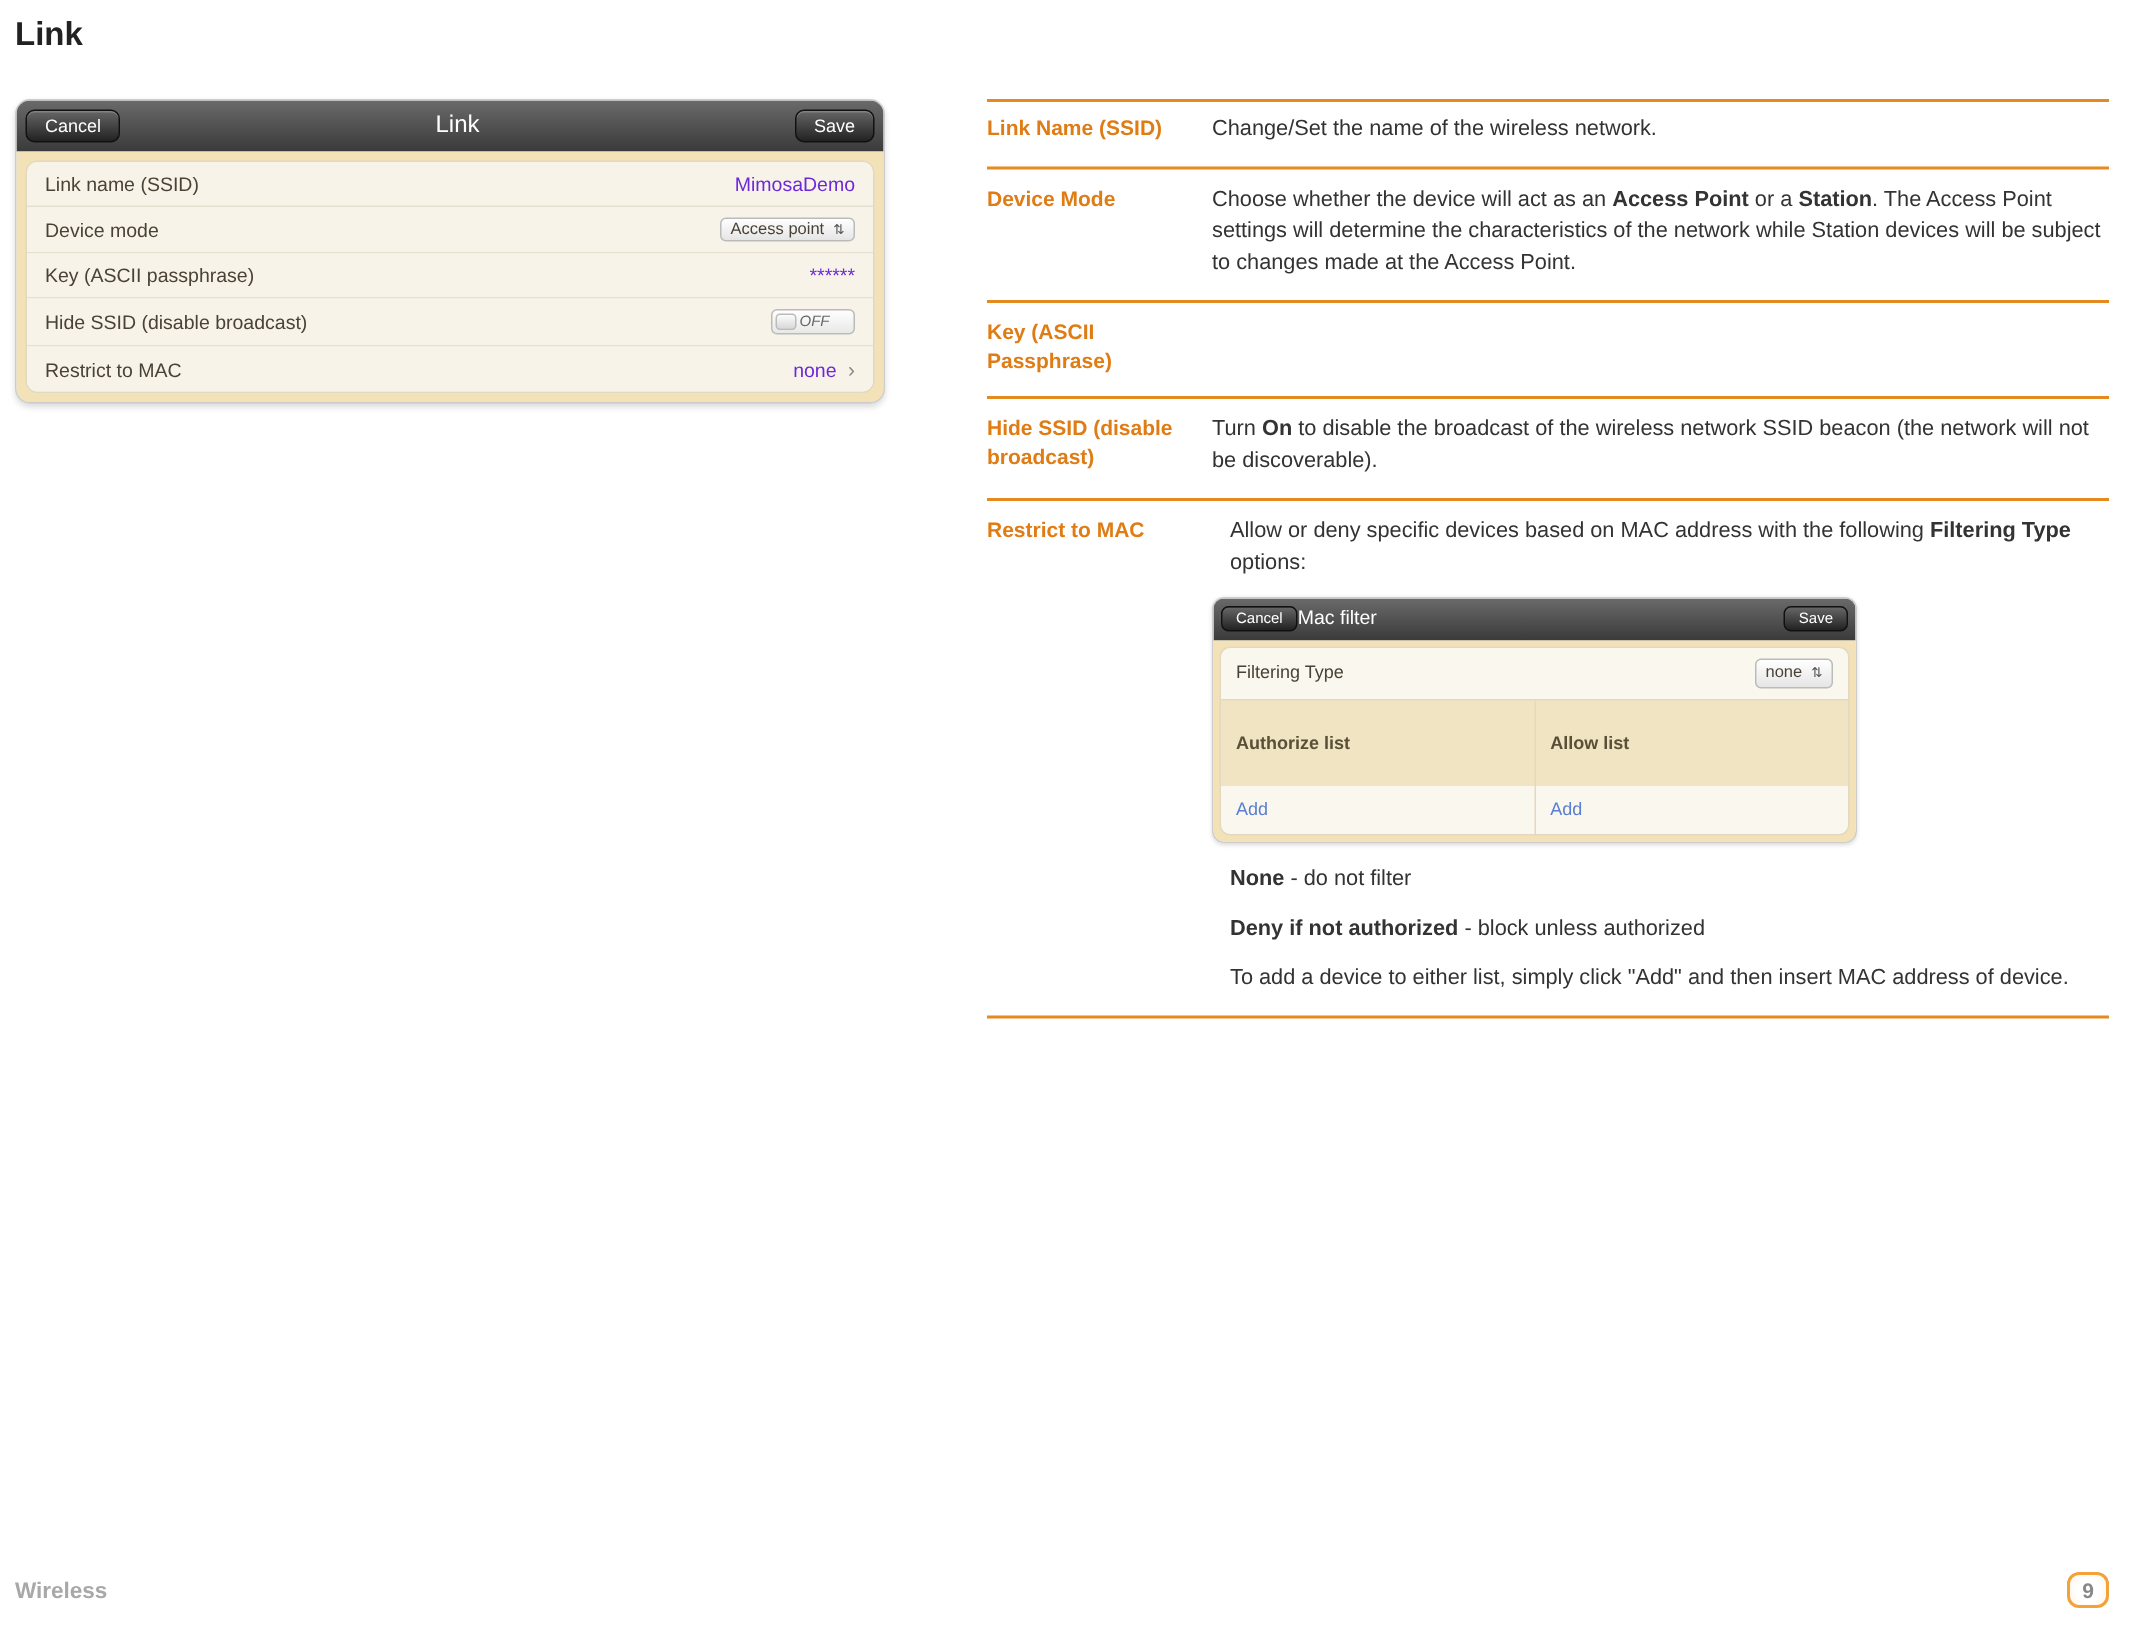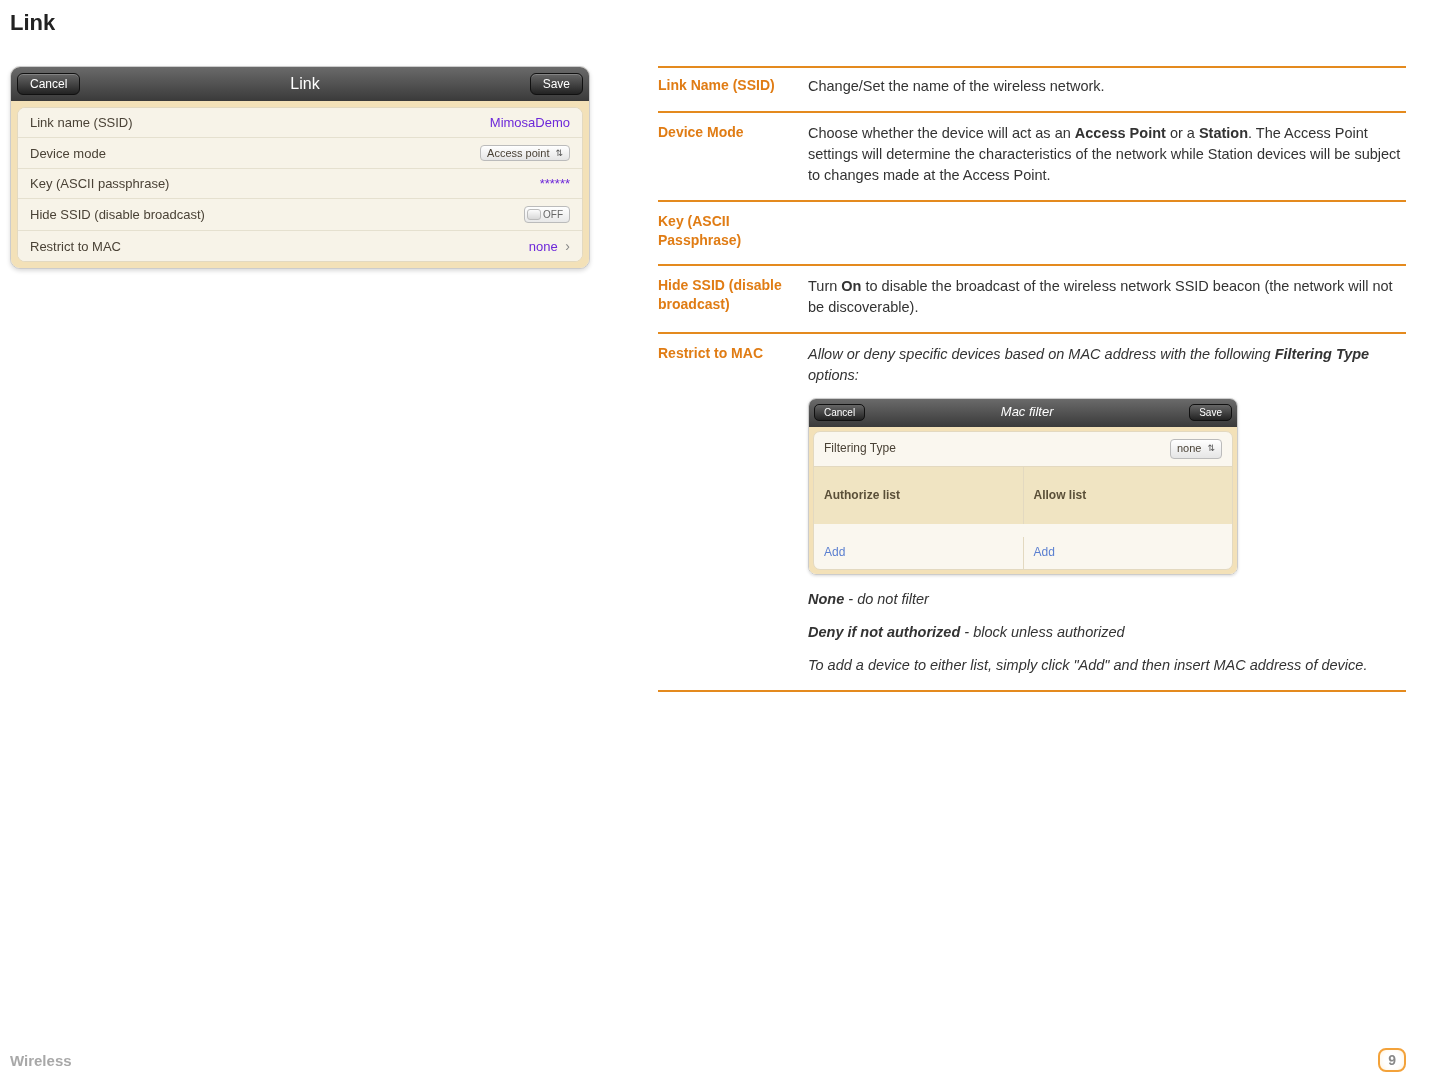--- a/index.html
+++ b/index.html
@@ -79,22 +79,23 @@
     border: 1px solid #bbb;
     border-radius: 4px;
     background: linear-gradient(#fff,#e5e5e5);
     display: inline-flex; align-items:center; gap:6px;
   }
   .ui-select .caret { font-size: 9px; color:#555; }
   .ui-toggle-off {
     display:inline-flex; align-items:center;
     border:1px solid #bbb; border-radius:4px;
     background: linear-gradient(#fff,#e8e8e8);
-    font-size:10px; color:#666; padding:2px 6px 2px 18px;
+    font-size:10px; color:#666; padding:2px 16px 2px 18px;
     position:relative;
+    font-style:italic;
   }
   .ui-toggle-off::before{
     content:""; position:absolute; left:2px; top:2px; bottom:2px; width:12px;
     background: linear-gradient(#fcfcfc,#d8d8d8); border:1px solid #bbb; border-radius:3px;
   }
   .ui-disclosure { color:#888; font-size:14px; margin-left:4px;}
 
   
   .def-table { width:100%; }
   .def-table .top-rule { border-top:2px solid #e48a1e; }
@@ -102,54 +103,54 @@
   .def-term {
     width: 150px; flex-shrink:0;
     color:#e07c14; font-weight:bold; font-size:14px;
     padding-right:10px;
     line-height:1.35;
   }
   .def-desc {
     flex:1; color:#333; font-size:14.5px; line-height:1.45;
   }
   .def-desc b { font-weight:bold; }
-  .def-desc p { margin: 0 0 12px 0; font-style: italic; }
+  .def-desc p { margin: 0 0 12px 12px; }
   .def-desc p:last-child { margin-bottom:0;}
   .def-row.first { padding-top:8px;}
 
   
   .mac-window {
     border:1px solid #ccc; border-radius:8px; overflow:hidden;
     font-size:12px; margin: 6px 0 14px 0;
     box-shadow: 0 1px 3px rgba(0,0,0,0.15);
     width: 430px;
   }
   .mac-titlebar {
     background: linear-gradient(#6a6a6a,#3a3a3a);
     color:#fff; height:28px; display:flex; align-items:center;
     justify-content:space-between; padding:0 5px;
   }
   .mac-btn {
     background: linear-gradient(#666,#222); border:1px solid #111;
     border-radius:5px; color:#fff; font-size:10px; padding:2px 9px;
   }
-  .mac-title { flex:1; text-align:center; font-size:13px;font-style:italic; }
+  .mac-title { flex:1; font-size:13px; }
   .mac-body { background:#f3e1b8; padding:4px; }
   .mac-panel { background:#faf7ef; border:1px solid #e3d9c0; border-radius:7px; overflow:hidden;}
   .mac-ft-row {
     display:flex; justify-content:space-between; align-items:center;
     padding:7px 10px; font-size:12px; color:#4a4236;
   }
   .mac-split-head {
     display:flex; background:#f0e4c2; font-weight:bold;
     font-size:12px; color:#5a4f38; border-top:1px solid #e3d9c0;
   }
   .mac-split-head > div { flex:1; padding:20px 10px; }
   .mac-split-head > div + div { border-left:1px solid #e3d9c0;}
-  .mac-split-body { display:flex;margin-top:13px; }
+  .mac-split-body { display:flex; }
   .mac-split-body > div { flex:1; padding:7px 10px; color:#5a7fd0; font-size:12px;}
   .mac-split-body > div + div { border-left:1px solid #e3d9c0;}
 
   
   .footer {
     position:absolute;
     bottom:14px; left:10px; right:28px;
     display:flex;
     justify-content:space-between;
     align-items:center;

